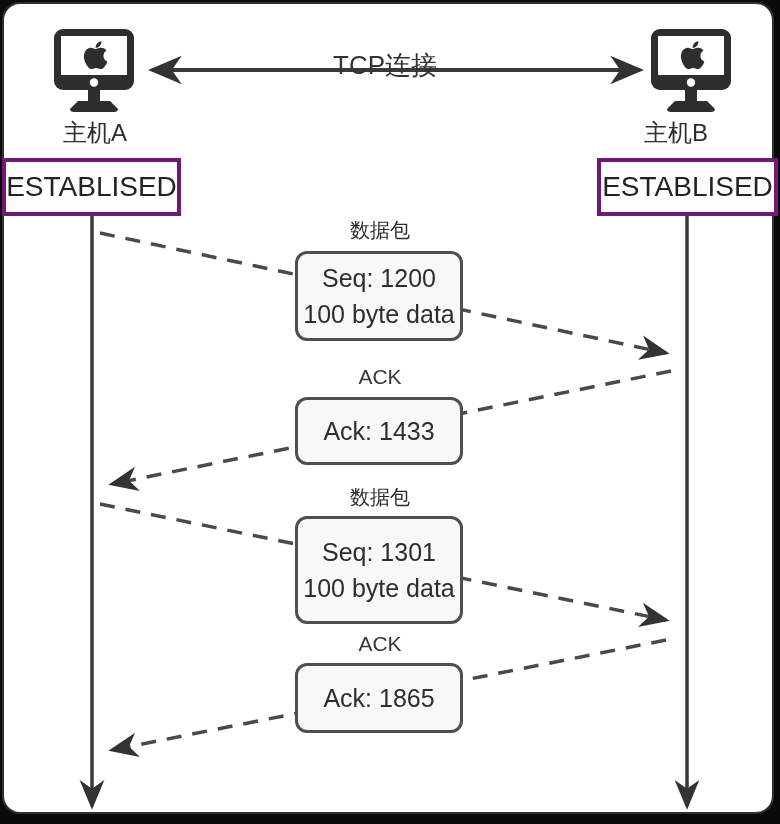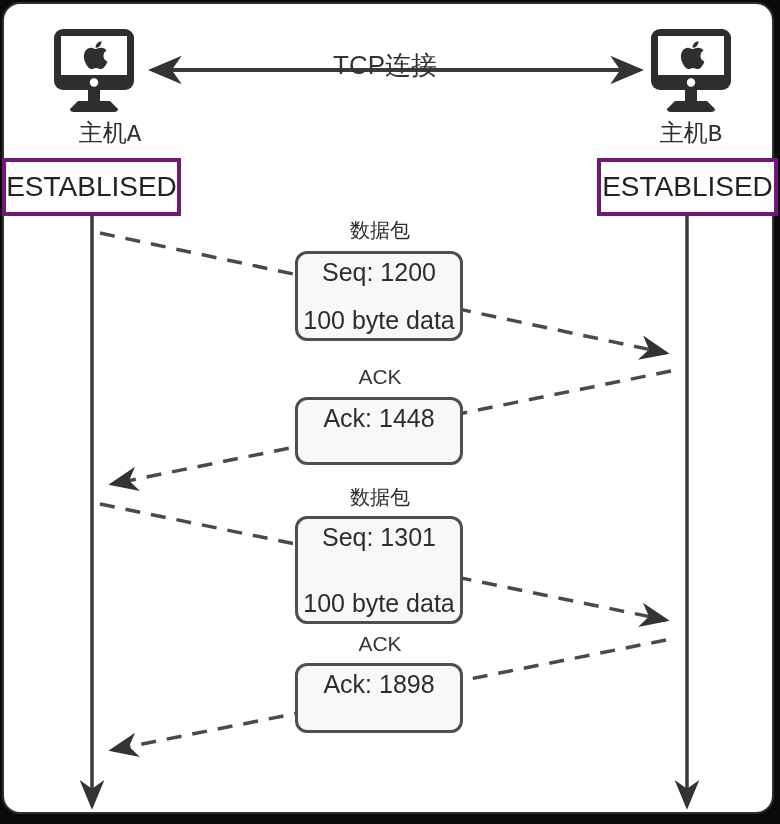--- a/index.html
+++ b/index.html
@@ -37,23 +37,22 @@
     z-index: 2;
   }
   .label {
     position: absolute;
     transform: translate(-50%, -50%);
     white-space: nowrap;
     z-index: 3;
     color: #2d2d2d;
   }
   .host-name {
-    font-family: Liberation Mono, monospace;
+    font-family: Liberation Sans, sans-serif;
     font-size: 24px;
-    margin-left: 15px;
   }
   .conn-label {
     font-size: 26px;
     color: #333;
   }
   .msg-title-cjk {
     font-family: "DejaVu Serif", "Liberation Serif", serif;
     font-size: 20px;
   }
   .msg-title-ack {
@@ -77,21 +76,21 @@
     position: absolute;
     left: 295px;
     width: 168px;
     background: #f8f8f8;
     border: 3.5px solid #4f4f4f;
     border-radius: 12px;
     box-sizing: border-box;
     display: flex;
     flex-direction: column;
     align-items: center;
-    justify-content: space-between;
+    justify-content: center;
     z-index: 2;
     color: #2d2d2d;
   }
   .msg-line {
     font-size: 25px;
     line-height: 36px;
     white-space: nowrap;
   }
 </style>
 </head>
@@ -156,26 +155,26 @@
   </div>
 
   <div class="label msg-title-cjk" style="left:380px; top:230px;">数据包</div>
   <div class="msg-box" style="top:251px; height:90px;">
     <div class="msg-line">Seq: 1200</div>
     <div class="msg-line">100 byte data</div>
   </div>
 
   <div class="label msg-title-ack" style="left:380px; top:377px;">ACK</div>
   <div class="msg-box" style="top:397px; height:68px;">
-    <div class="msg-line">Ack: 1448</div>
+    <div class="msg-line">Ack: 1433</div>
   </div>
 
   <div class="label msg-title-cjk" style="left:380px; top:497px;">数据包</div>
   <div class="msg-box" style="top:516px; height:108px;">
     <div class="msg-line">Seq: 1301</div>
     <div class="msg-line">100 byte data</div>
   </div>
 
   <div class="label msg-title-ack" style="left:380px; top:644px;">ACK</div>
   <div class="msg-box" style="top:663px; height:70px;">
-    <div class="msg-line">Ack: 1898</div>
+    <div class="msg-line">Ack: 1865</div>
   </div>
 </div>
 
 </body></html>

